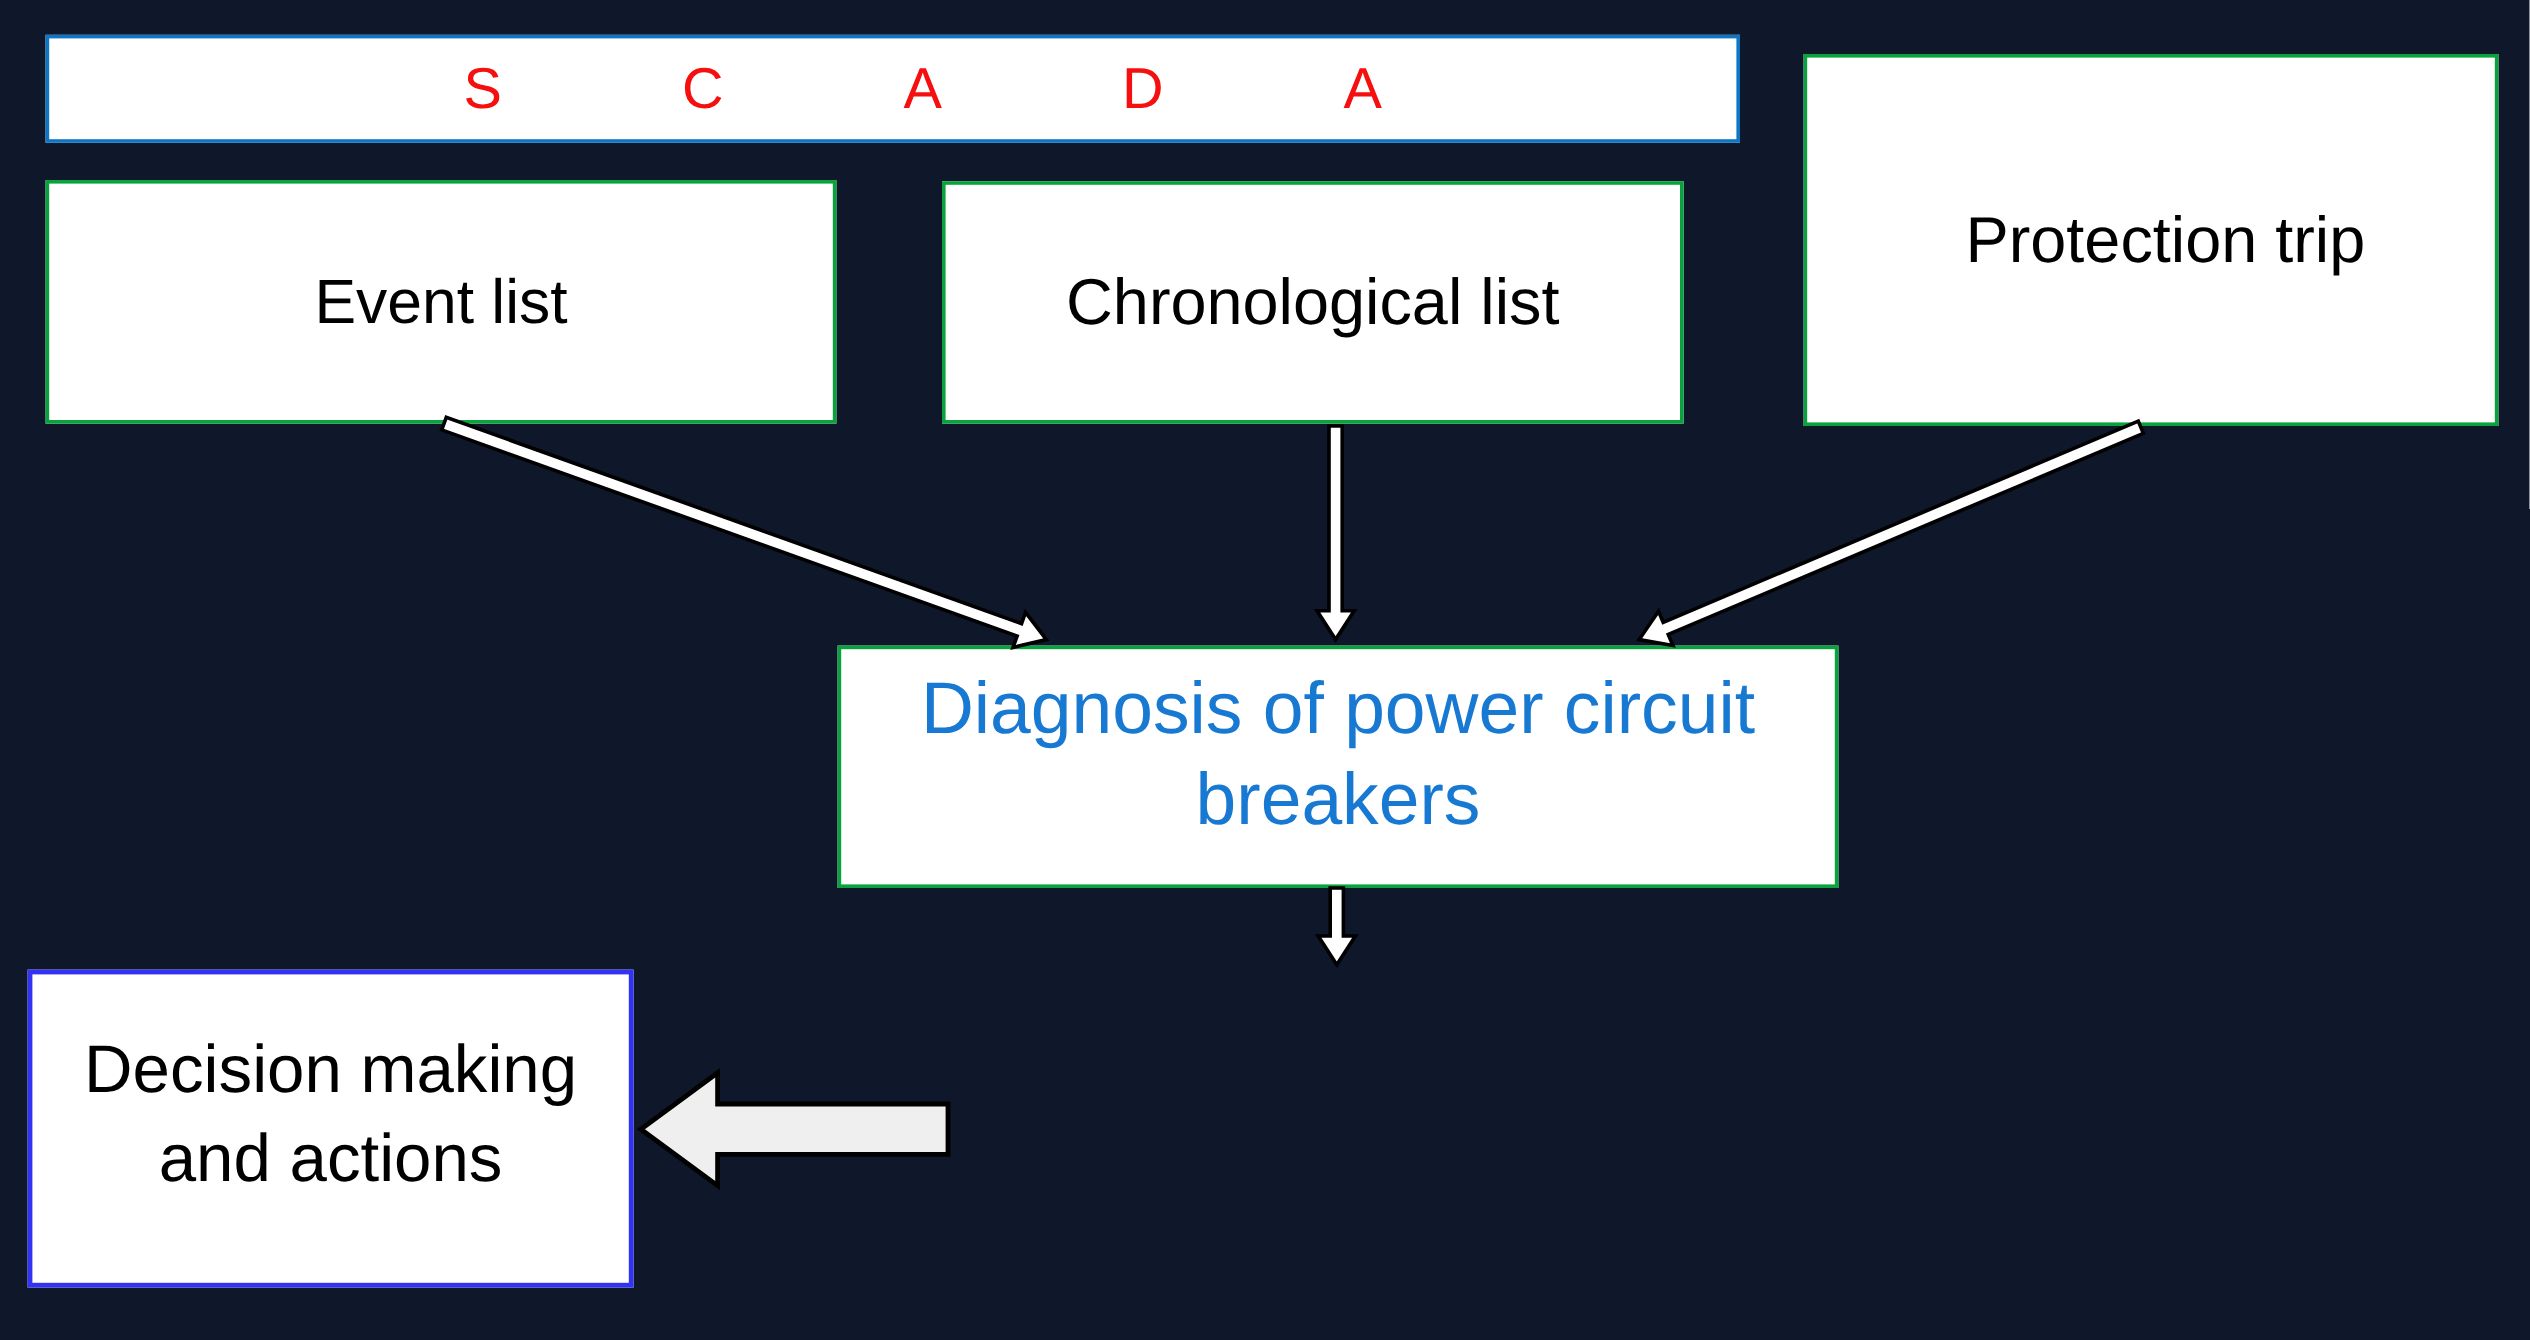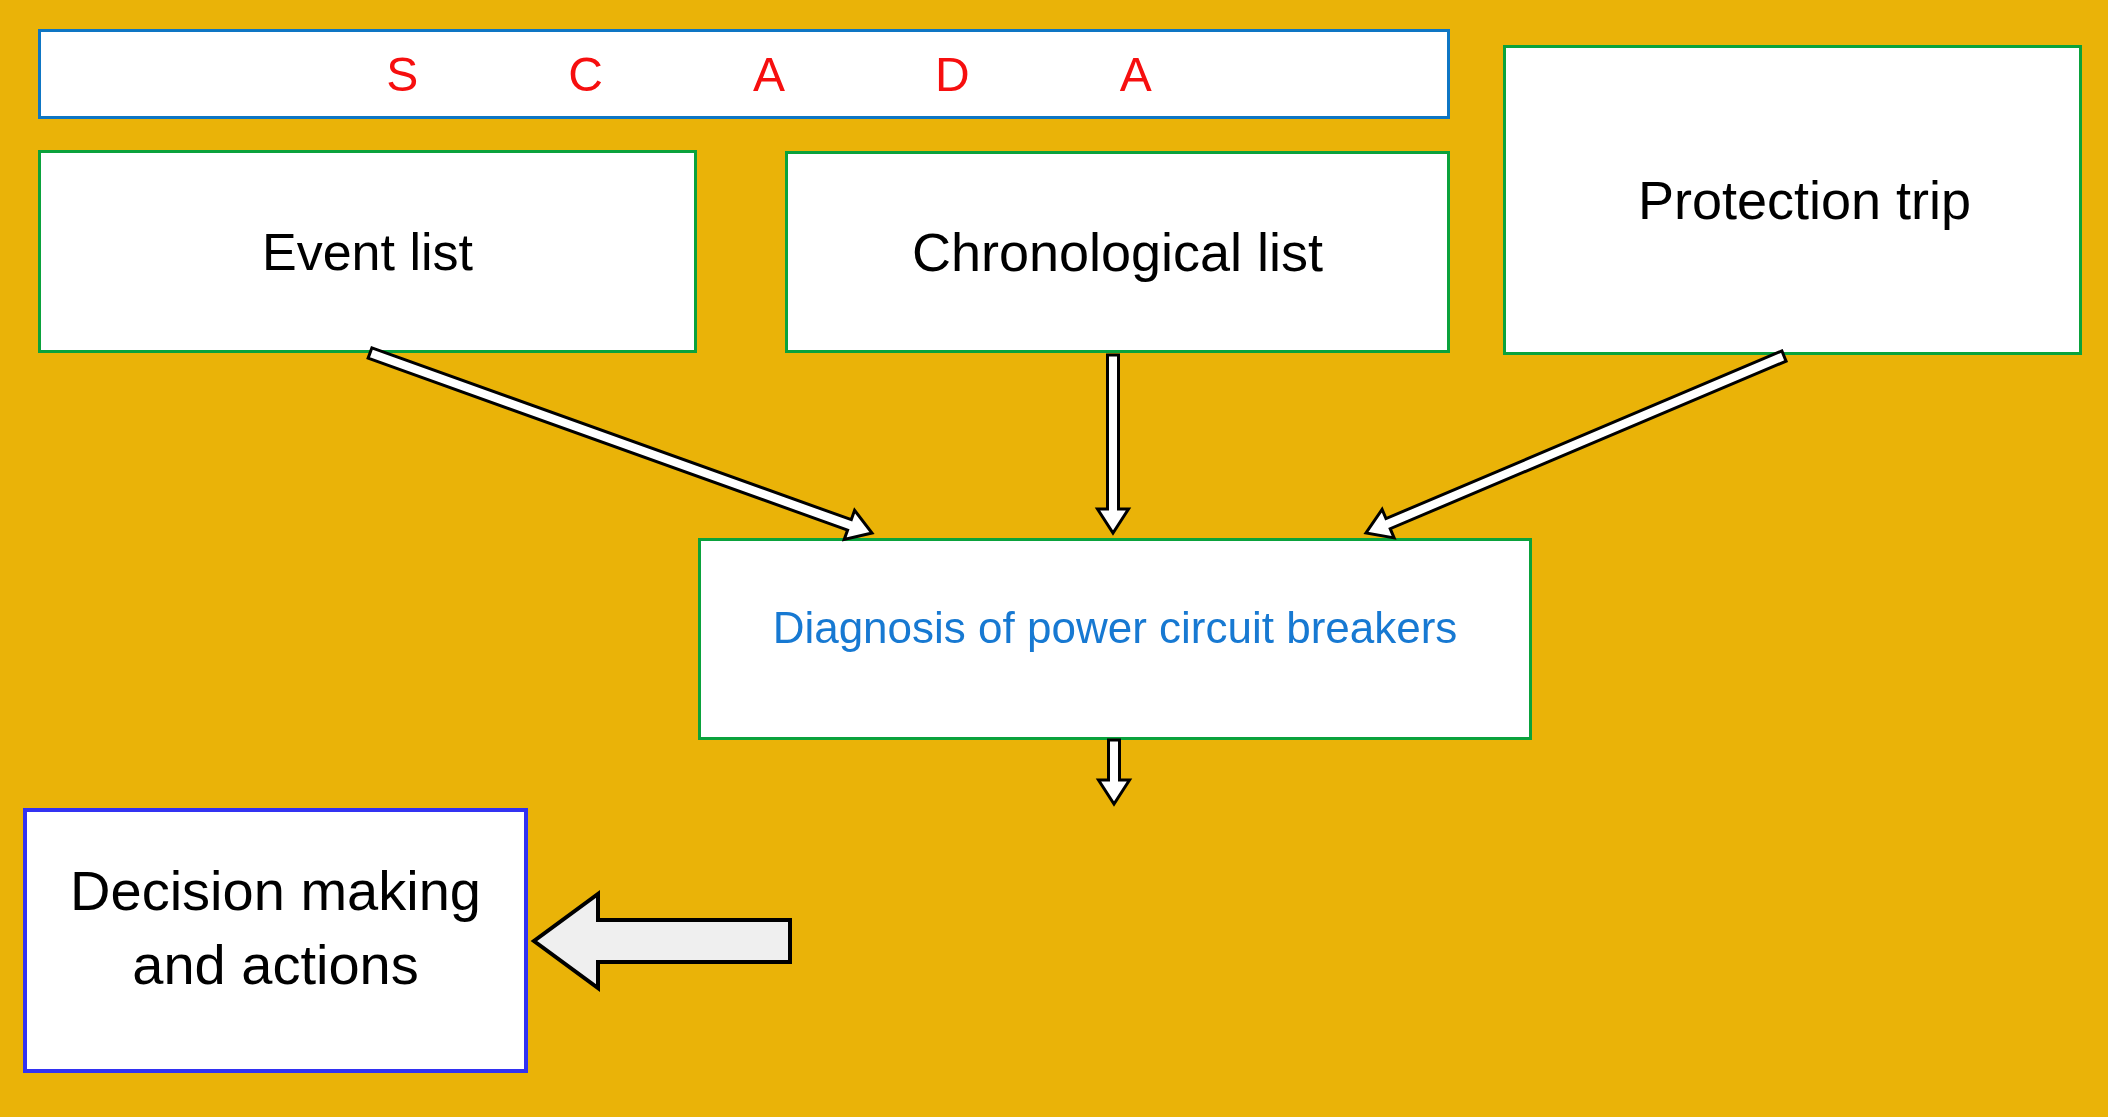--- a/index.html
+++ b/index.html
@@ -36,35 +36,35 @@
     letter-spacing: 150px;
     padding-left: 200px;
     white-space: nowrap;
   }
   #event {
     left: 38px; top: 150px; width: 659px; height: 203px;
     border: 3px solid;
     font-size: 52px;
   }
   #chronological {
-    left: 785px; top: 151px; width: 665px; height: 202px;
+    left: 785px; top: 151px; width: 618px; height: 202px;
     border: 3px solid;
     font-size: 54px;
     justify-content: center;
   }
   #protection {
     left: 1503px; top: 45px; width: 579px; height: 310px;
     border: 3px solid;
     font-size: 54px;
     padding-left: 24px;
   }
   #diagnosis {
     left: 698px; top: 538px; width: 834px; height: 202px;
     border: 3px solid;
-    font-size: 44px;
+    font-size: 61px;
     line-height: 76px;
     padding: 0 40px 22px 40px;
   }
   #decision {
     left: 23px; top: 808px; width: 505px; height: 265px;
     border: 4px solid;
     font-size: 56px;
     line-height: 74px;
     padding-bottom: 26px;
   }
@@ -79,21 +79,21 @@
     position: absolute;
     left: 0; top: 0;
     width: 2108px;
     height: 1117px;
     pointer-events: none;
   }
 </style>
 </head>
 <body>
 
-<div class="canvas" style="background: #eab308;">
+<div class="canvas" style="background: #0f172a;">
 
   <div class="node" id="scada" style="border-color: rgb(14, 118, 196); color: rgb(246, 15, 15);">
     <span class="label">SCADA</span>
   </div>
 
   <div class="node" id="event" style="border-color: rgb(10, 162, 60); color: rgb(0, 0, 0);">
     <span class="label">Event list</span>
   </div>
 
   <div class="node" id="chronological" style="border-color: rgb(10, 162, 60); color: rgb(0, 0, 0);">

